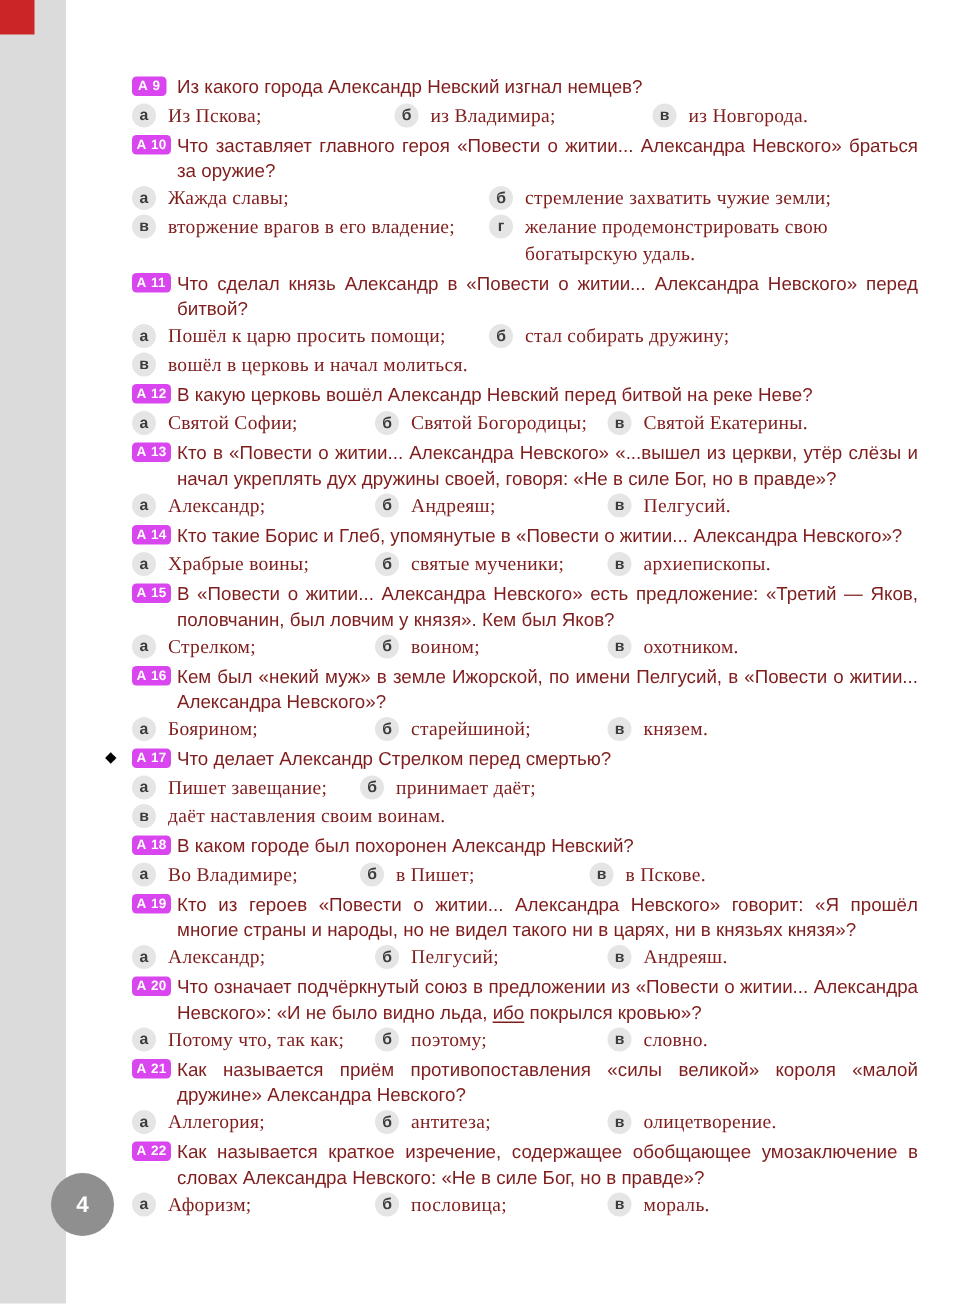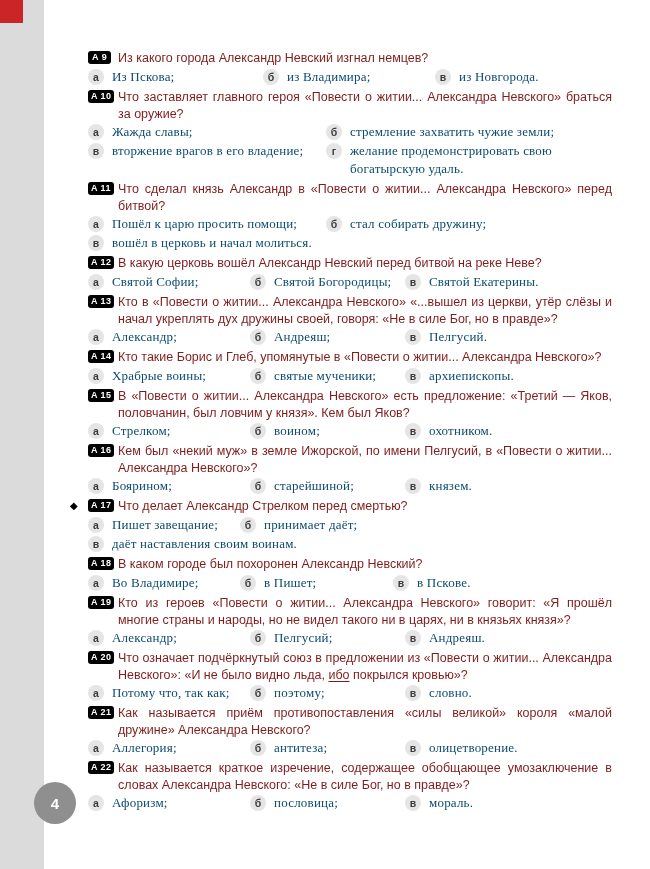--- a/index.html
+++ b/index.html
@@ -21,21 +21,21 @@
     display:flex;align-items:center;justify-content:center;
     font-size:15px;font-weight:bold;
   }
   main{
     position:absolute;left:88px;top:50px;width:524px;
   }
   .q{margin-bottom:3px;}
   .q-head{position:relative;min-height:17px;}
   .badge{
     position:absolute;left:0;top:1px;
-    background:#000000;color:#ffffff;
+    background:#d946ef;color:#ffffff;
     font-size:9px;font-weight:bold;line-height:11px;
     padding:1px 3px;border-radius:3px;min-width:17px;
     text-align:center;letter-spacing:0.3px;white-space:nowrap;
   }
   .diamond{
     position:absolute;left:-18px;top:2px;
     font-size:10px;color:#000000;line-height:12px;
   }
   .q-text{
     margin-left:30px;
@@ -53,21 +53,21 @@
   .opt{display:flex;align-items:flex-start;}
   .abadge{
     flex:none;width:16px;height:16px;border-radius:50%;
     background:#e5e5e5;color:#3c3c3c;margin-top:1px;
     display:flex;align-items:center;justify-content:center;
     font-size:10.5px;font-weight:bold;font-family:"Liberation Sans",sans-serif;
   }
   .atext{
     margin-left:8px;
     font-family:"Liberation Serif",serif;font-weight:500;
-    font-size:13px;line-height:18px;color:#0c4a6e;
+    font-size:13px;line-height:18px;color:#7f1d1d;
     letter-spacing:0.2px;
   }
 </style>
 </head>
 <body>
 
 <div class="side-strip"></div>
 <div class="corner-marker"></div>
 <div class="page-circle">
   <span>4</span>

